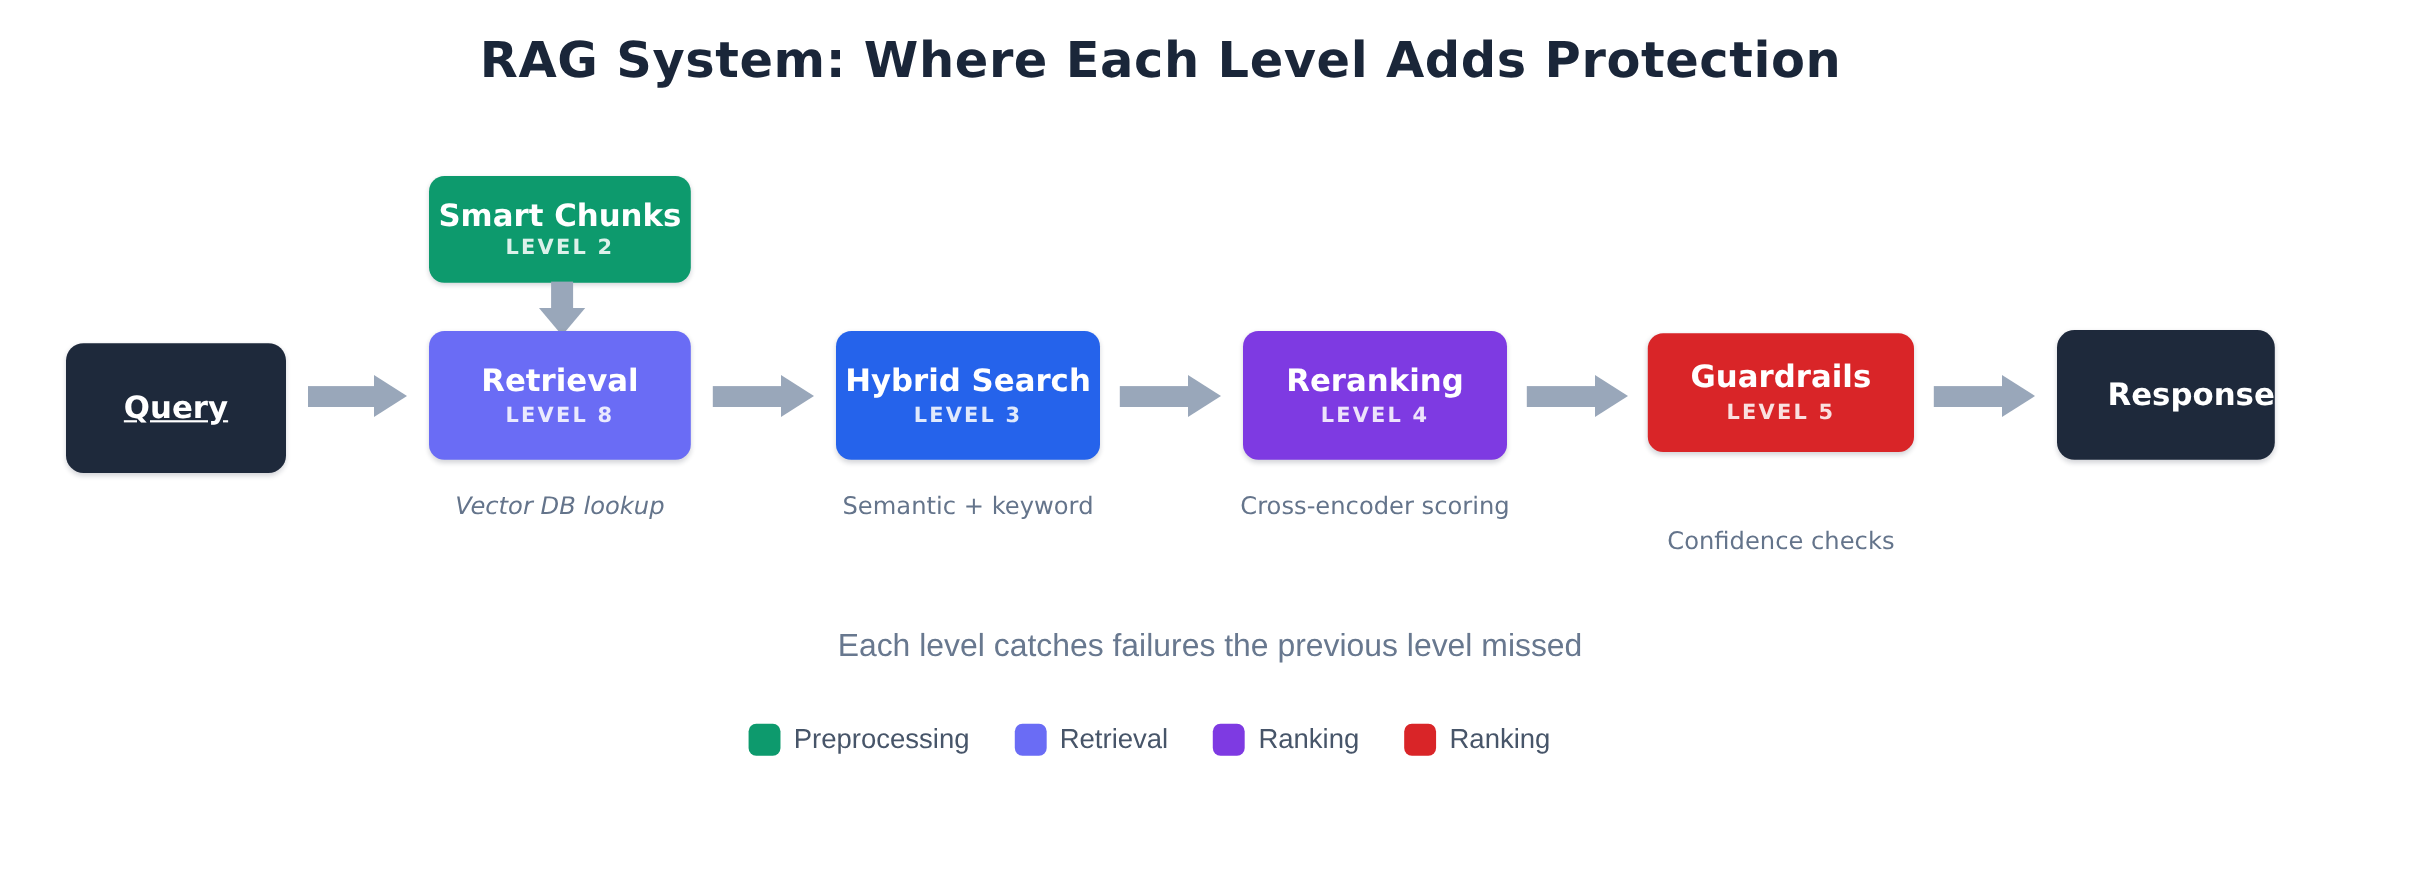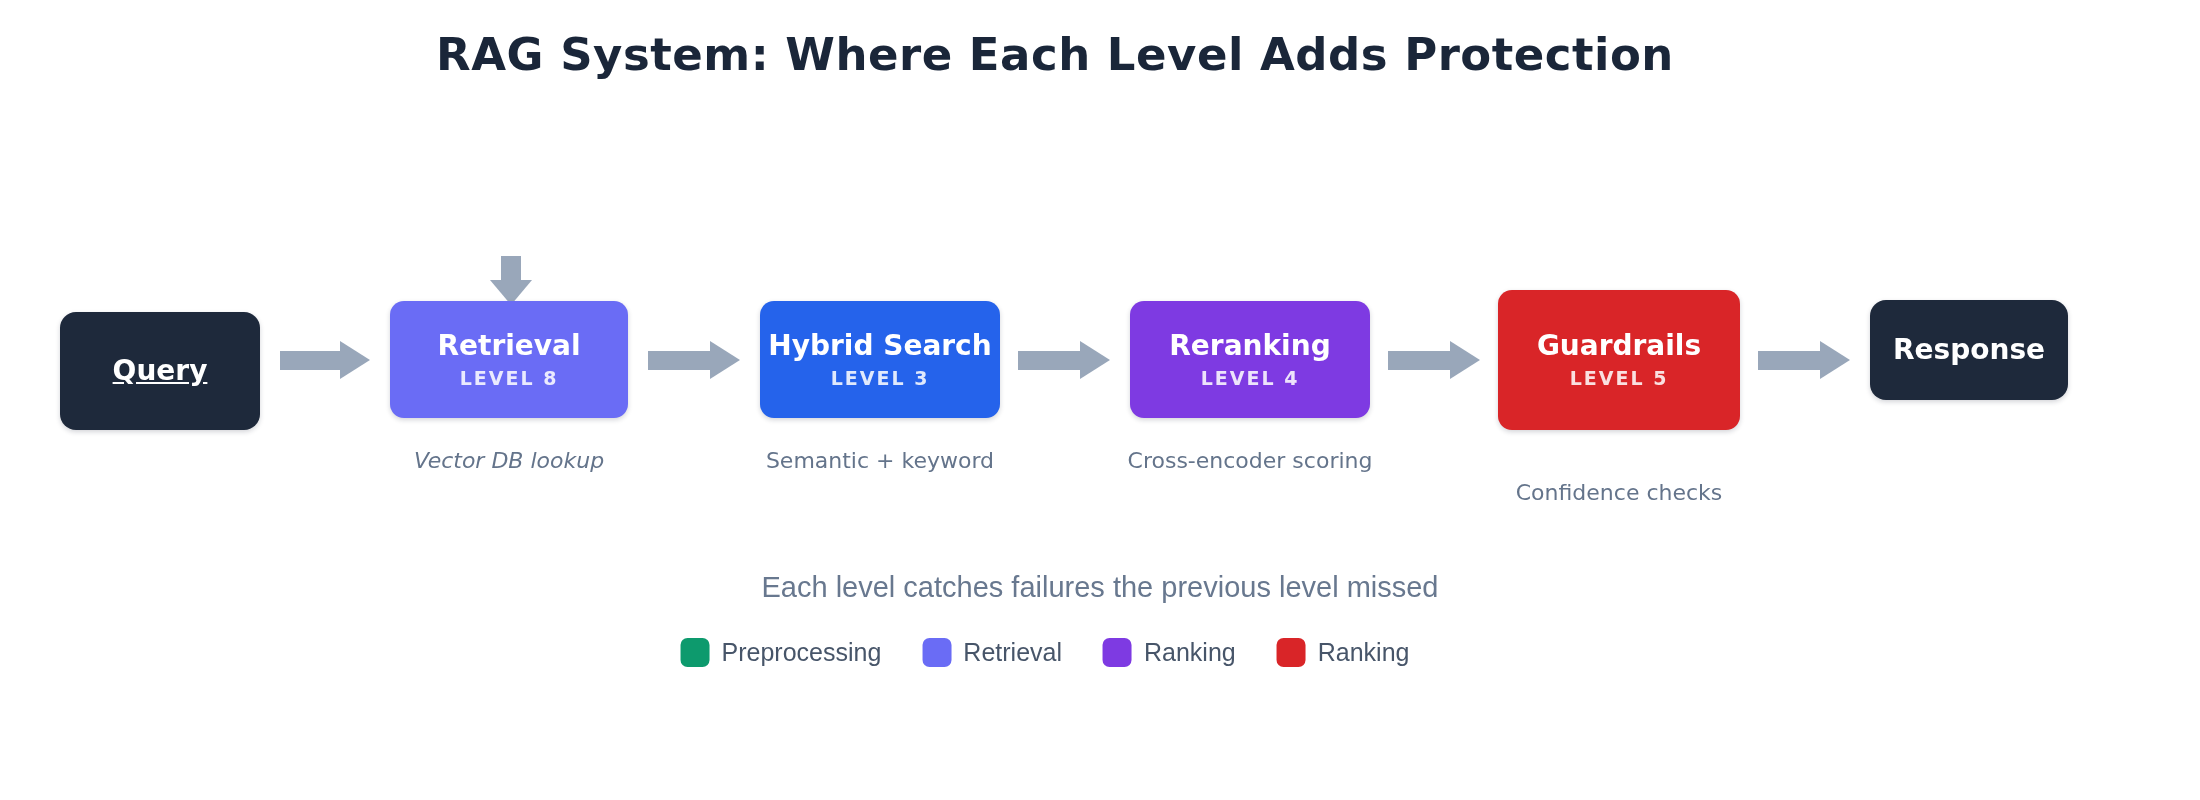--- a/index.html
+++ b/index.html
@@ -43,22 +43,22 @@
     color: rgba(255,255,255,0.86);
     white-space: nowrap;
   }
   .node.dark { border-radius: 16px; }
 
   .pos-branch   { left: 390px;  top: 160px; width: 238px; height: 97px;  gap: 6px; }
   .pos-query    { left: 60px;   top: 312px; width: 200px; height: 118px; text-decoration: underline; }
   .pos-stage1   { left: 390px;  top: 301px; width: 238px; height: 117px; }
   .pos-stage2   { left: 760px;  top: 301px; width: 240px; height: 117px; }
   .pos-stage3   { left: 1130px; top: 301px; width: 240px; height: 117px; align-items: center; }
-  .pos-stage4   { left: 1498px; top: 290px; width: 242px; height: 140px; }
-  .pos-response { left: 1870px; top: 300px; width: 198px; height: 100px; }
+  .pos-stage4   { left: 1498px; top: 303px; width: 242px; height: 108px; }
+  .pos-response { left: 1870px; top: 300px; width: 198px; height: 118px; align-items: flex-end; }
 
   
   .harrow { position: absolute; top: 341px; height: 38px; }
   .harrow .hshaft {
     position: absolute; left: 0; top: 10px;
     width: calc(100% - 28px); height: 19px;
     background: var(--arrow, #99a7ba);
   }
   .harrow .hhead {
     position: absolute; right: 0; top: 0;
@@ -108,41 +108,45 @@
     left: 1100px; top: 570px;
     transform: translateX(-50%);
     font: 400 29px/1.2 "Liberation Sans", sans-serif;
     color: var(--caption, #68788f);
     white-space: nowrap;
   }
 
   
   .legend {
     position: absolute;
-    left: 1045px; top: 638px;
+    left: 1045px; top: 658px;
     transform: translateX(-50%);
     display: flex;
     align-items: center;
     gap: 41px;
   }
   .legend-item { display: flex; align-items: center; gap: 12px; }
   .legend-swatch { width: 29px; height: 29px; border-radius: 7px; }
   .legend-label {
     font: 400 25px/1 "Liberation Sans", sans-serif;
     color: var(--legend, #475569);
     white-space: nowrap;
   }
 </style>
 </head>
 <body>
 
 <div class="board" style="--arrow: #99a7ba; --ink: #1a2639; --muted: #64748b; --caption: #68788f; --legend: #475569;">
 
   <h1 class="title">RAG System: Where Each Level Adds Protection</h1>
 
+  <div class="node pos-branch" style="background: rgb(13, 154, 109);">
+    <div class="node-label">Smart Chunks</div>
+    <div class="node-level">LEVEL 2</div>
+  </div>
 
   <div class="varrow">
     <div class="vshaft"></div>
     <div class="vhead"></div>
   </div>
 
   <div class="node dark pos-query" style="background: rgb(30, 41, 59);">
     <div class="node-label">Query</div>
   </div>
 

